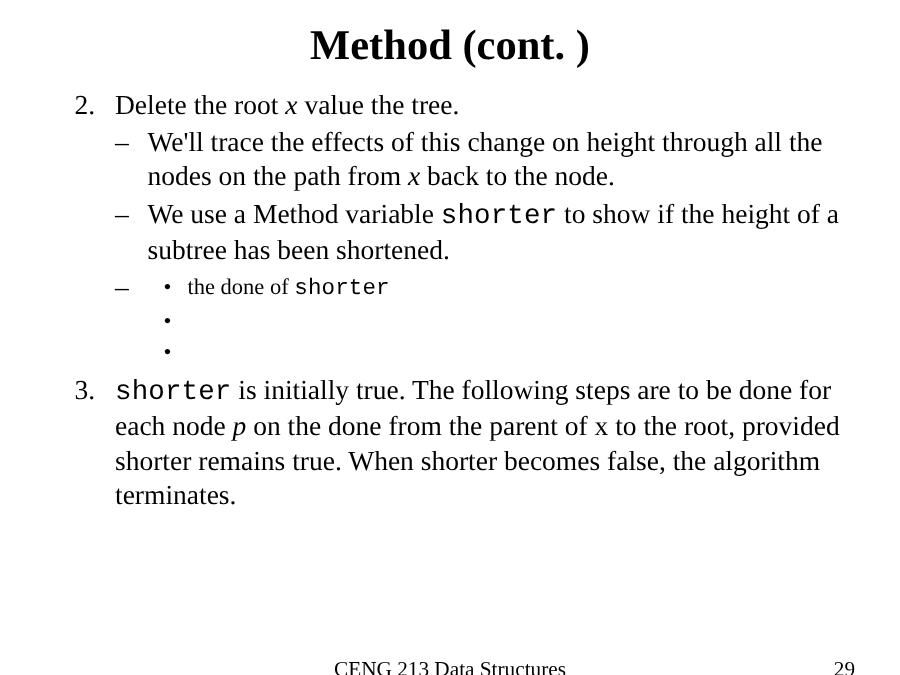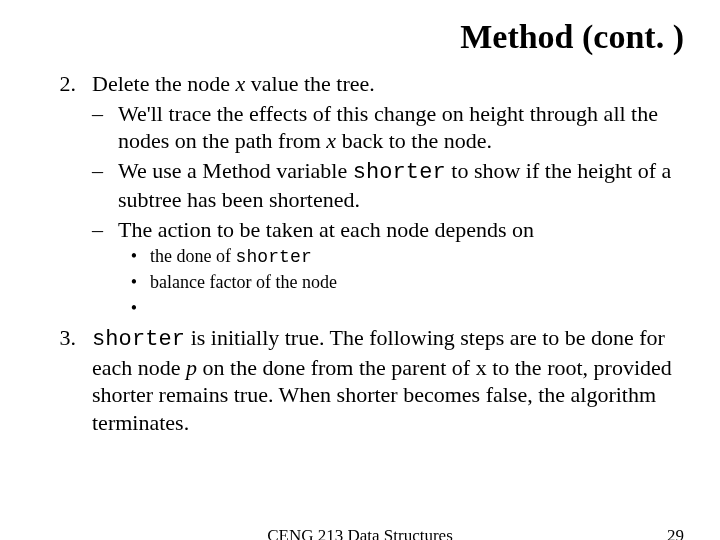--- a/index.html
+++ b/index.html
@@ -12,21 +12,21 @@
     color: #000000;
     position: relative;
     overflow: hidden;
     box-sizing: border-box;
   }
   .slide {
     padding: 18px 36px 0 36px;
     box-sizing: border-box;
   }
   h1 {
-    text-align: right;
+    text-align: center;
     font-size: 34px;
     font-weight: bold;
     margin: 0 0 14px 0;
   }
   .list-row {
     display: flex;
     font-size: 22px;
     line-height: 1.25;
     margin-bottom: 2px;
   }
@@ -84,50 +84,48 @@
 </head>
 <body>
 
 <div class="slide">
 
   <h1>Method (cont. )</h1>
 
   <div class="list-row">
     <div class="num-col">2.</div>
     <div class="body-col">
-      <span>Delete the node </span><span class="italic">x</span><span> value the tree.</span>
+      <span>Delete the root </span><span class="italic">x</span><span> value the tree.</span>
 
       <div class="sub-row">
         <div class="dash">–</div>
         <div>
           <span>We'll trace the effects of this change on height through all the nodes on the path from </span><span class="italic">x</span><span> back to the node.</span>
         </div>
       </div>
 
       <div class="sub-row">
         <div class="dash">–</div>
         <div>
           <span>We use a Method variable </span><span class="sans">shorter</span><span> to show if the height of a subtree has been shortened.</span>
         </div>
       </div>
 
       <div class="sub-row">
         <div class="dash">–</div>
         <div>
-          <span>The action to be taken at each node depends on</span>
 
           <div class="bul-row">
             <div class="bul">•</div>
             <div>
               <span>the done of </span><span class="sans">shorter</span>
             </div>
           </div>
           <div class="bul-row">
             <div class="bul">•</div>
-            <div>balance factor of the node</div>
           </div>
           <div class="bul-row">
             <div class="bul">•</div>
           </div>
 
         </div>
       </div>
 
     </div>
   </div>

